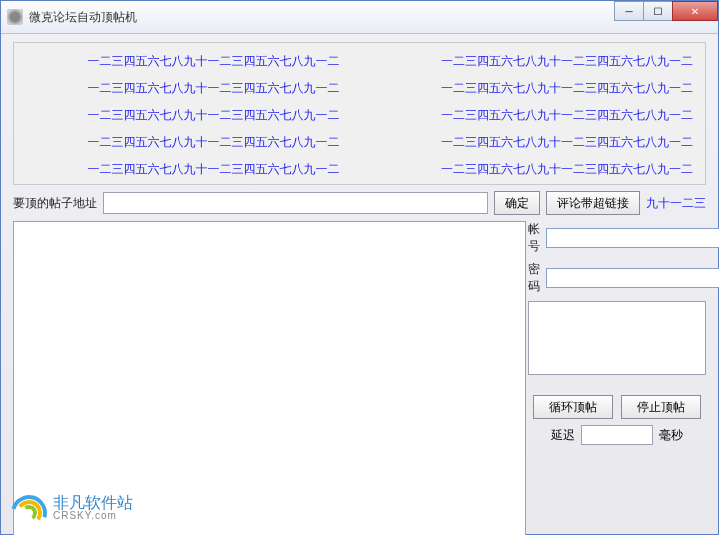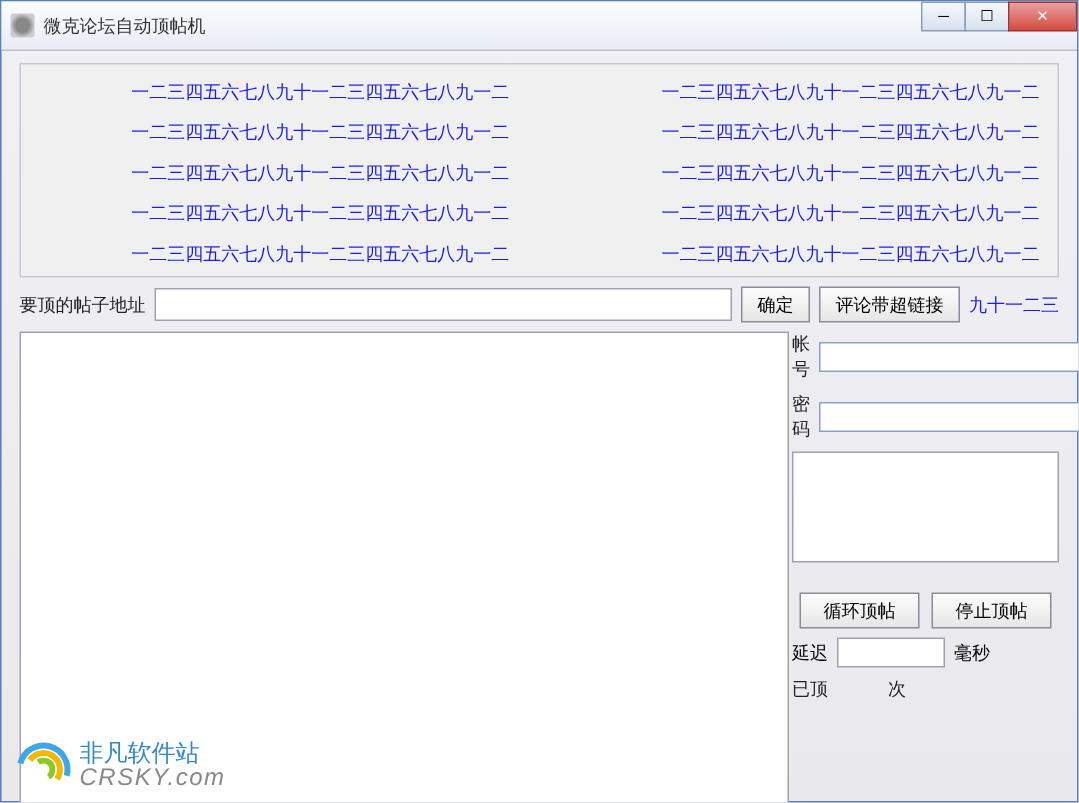--- a/index.html
+++ b/index.html
@@ -131,21 +131,21 @@
       width: 100%;
       height: 74px;
       background: #fff;
       border: 1px solid #a0a0b0;
       resize: none;
       font-family: inherit;
     }
     .btn-pair { display: flex; gap: 8px; justify-content: center; }
     .btn-pair .btn { width: 80px; }
     .delay-row {
-      display: flex; align-items: center; gap: 6px;
+      display: flex; align-items: center; gap: 6px; justify-content: center;
     }
     .delay-row input {
       width: 72px; height: 20px;
       border: 1px solid #a0a0b0;
       background: #fff;
     }
     .status-row {
       display: flex; gap: 40px;
       color: #222;
     }
@@ -167,21 +167,21 @@
     }
     .arc {
       position: absolute; border-radius: 50%;
       border: 4px solid transparent;
     }
     .arc1 { width: 36px; height: 36px; border-top-color: #3da8e8; border-right-color: #3da8e8; transform: rotate(-30deg); }
     .arc2 { width: 26px; height: 26px; top: 5px; left: 5px; border-top-color: #f5b800; border-right-color: #f5b800; transform: rotate(-10deg); }
     .arc3 { width: 16px; height: 16px; top: 10px; left: 10px; border-top-color: #8ac926; border-right-color: #8ac926; transform: rotate(10deg); }
     .logo-text { display: flex; flex-direction: column; line-height: 1; }
     .logo-cn { font-size: 16px; color: #3388cc; }
-    .logo-en { font-size: 16px; color: #888; letter-spacing: 1px; font-style: italic; }
+    .logo-en { font-size: 10px; color: #888; letter-spacing: 1px; }
   </style>
 </head>
 <body>
 
 <div class="window">
   <div class="titlebar">
     <div class="titlebar-icon"></div>
     <span class="titlebar-text">微克论坛自动顶帖机</span>
     <div class="window-controls">
       <div class="win-btn">─</div>
@@ -231,24 +231,20 @@
         <div style="height:8px"></div>
         <div class="btn-pair">
           <button class="btn">循环顶帖</button>
           <button class="btn">停止顶帖</button>
         </div>
         <div class="delay-row">
           <span>延迟</span>
           <input type="text" value="" style="">
           <span>毫秒</span>
         </div>
-        <div class="status-row">
-          <span>已顶</span>
-          <span>次</span>
-        </div>
       </div>
     </div>
 
     <div class="logo">
       <div class="logo-arc">
         <div class="arc arc1"></div>
         <div class="arc arc2"></div>
         <div class="arc arc3"></div>
       </div>
       <div class="logo-text">

